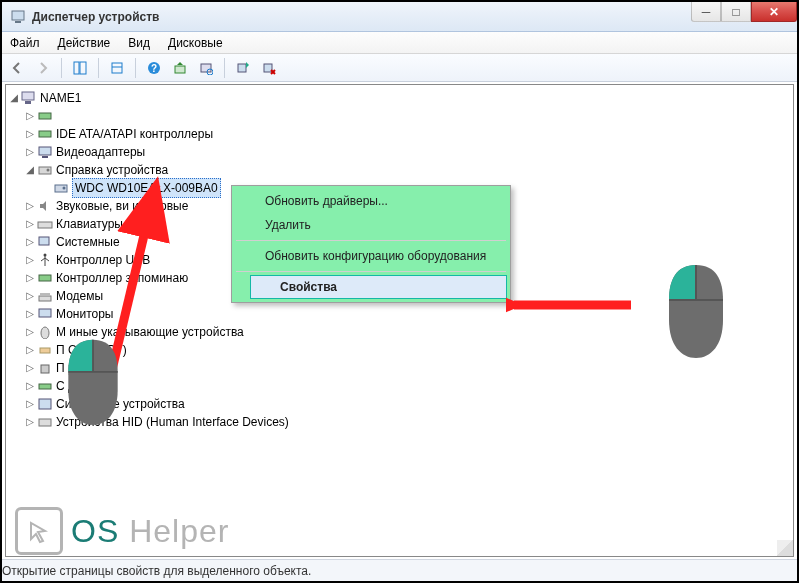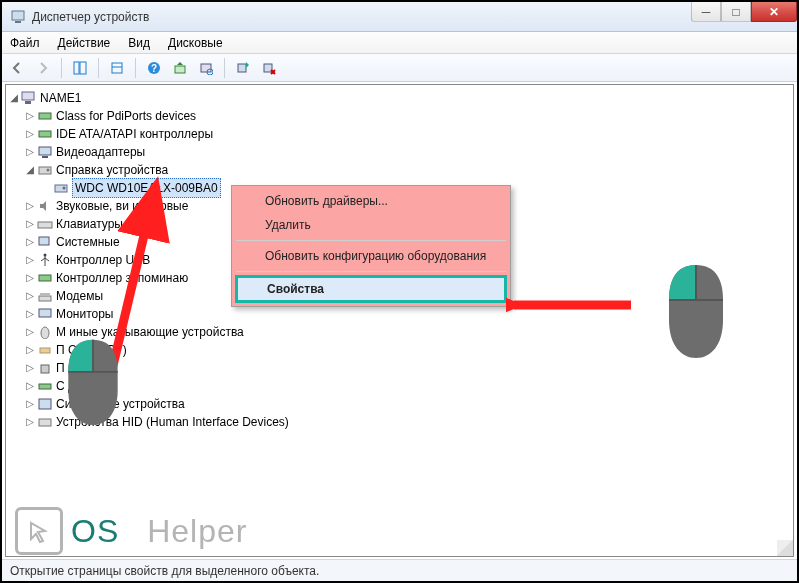--- a/index.html
+++ b/index.html
@@ -28,21 +28,21 @@
     display: flex;
     align-items: center;
     padding-left: 8px;
     position: relative;
   }
   .titlebar .title-icon {
     width: 16px; height: 16px;
     margin-right: 6px;
     display: inline-flex; align-items: center; justify-content: center;
   }
-  .titlebar .title-text { color: #333; }
+  .titlebar .title-text { color: #333; font-weight: bold; }
   .window-controls {
     position: absolute;
     right: 0; top: 0;
     display: flex;
     height: 20px;
   }
   .wbtn {
     width: 30px; height: 20px;
     display: flex; align-items: center; justify-content: center;
     border: 1px solid rgba(0,0,0,0.2);
@@ -126,43 +126,43 @@
     background: #cfe4fa;
     border: 1px dotted #2a6fc9;
     padding: 0 2px;
     margin: -1px 0;
   }
   .statusbar {
     height: 22px;
     border-top: 1px solid #d0d6e0;
     background: #f3f6fa;
     display: flex; align-items: center;
-    padding-left: 8px;
     color: #333;
   }
   .context-menu {
     position: absolute;
     left: 225px; top: 100px;
     width: 280px;
-    background: #fca5a5;
+    background: #86efac;
     border: 1px solid #9e9e9e;
     box-shadow: 3px 3px 5px rgba(0,0,0,0.25);
     padding: 3px;
     z-index: 50;
   }
   .cm-item {
     padding: 5px 10px 5px 30px;
     font-size: 12px;
     color: #222;
   }
   .cm-item.hover {
     background: #ddeaf9;
-    border: 3px solid #14b8a6;
+    border: 1px solid #14b8a6;
     padding: 4px 9px 4px 29px;
     font-weight: bold;
+    margin-left: 15px;
   }
   .cm-sep { height: 1px; background: #d0d0d0; margin: 3px 1px; }
   .arrow-red {
     position: absolute;
     z-index: 60;
   }
   .mouse-graphic {
     position: absolute;
     z-index: 70;
   }
@@ -175,21 +175,21 @@
   }
   .logo-box {
     width: 48px; height: 48px;
     border: 3px solid #b0b0b0;
     border-radius: 6px;
     display: flex; align-items: center; justify-content: center;
     background: rgba(255,255,255,0.4);
   }
   .logo-text { font-size: 32px; font-weight: 500; letter-spacing: 1px; }
   .logo-os { color: #0f766e; font-weight: 400;}
-  .logo-helper { color: #b0b0b0; margin-left: 18px; }
+  .logo-helper { color: #b0b0b0; }
   .scroll-corner {
     position: absolute; right:0; bottom:0; width:16px; height:16px;
     background: linear-gradient(135deg,#eee 50%,#ddd 50%);
   }
 </style>
 </head>
 <body>
 
 <div class="window">
 
@@ -289,21 +289,20 @@
         <span>NAME1</span>
       </div>
 
       <div class="node" style="padding-left:16px">
         <span class="expander">▷</span>
         <span class="icon-slot">
             <svg width="16" height="14">
               <rect x="2" y="4" width="12" height="6" fill="#8c8" stroke="#464"></rect>
             </svg>
           </span>
-        <span>Class for PdiPorts devices</span>
       </div>
       <div class="node" style="padding-left:16px">
         <span class="expander">▷</span>
         <span class="icon-slot">
             <svg width="16" height="14">
               <rect x="2" y="4" width="12" height="6" fill="#8c8" stroke="#464"></rect>
             </svg>
           </span>
         <span>IDE ATA/ATAPI контроллеры</span>
       </div>

